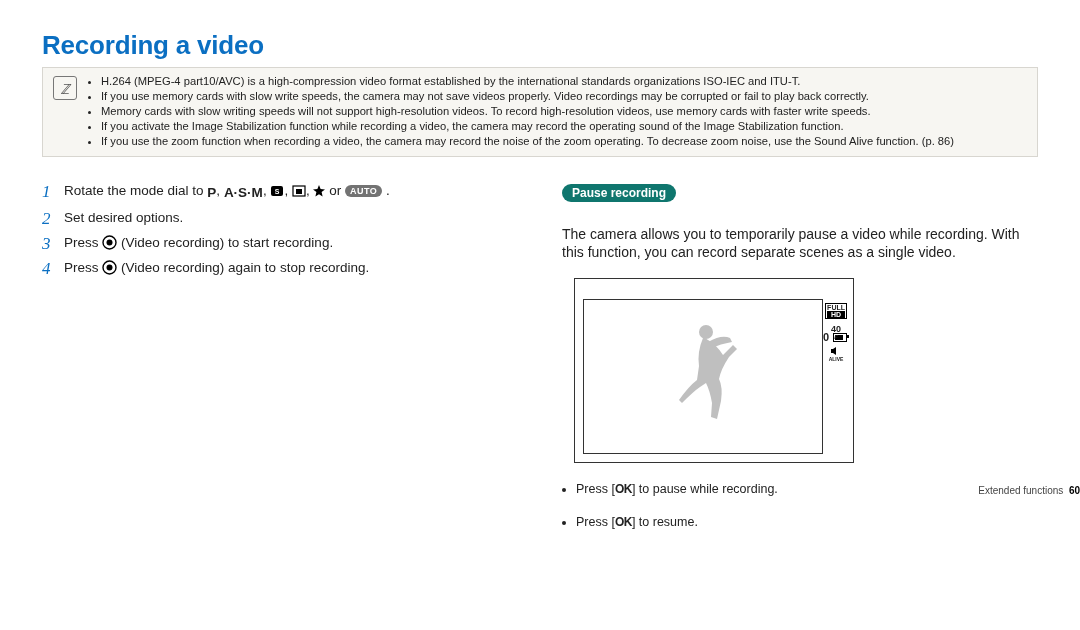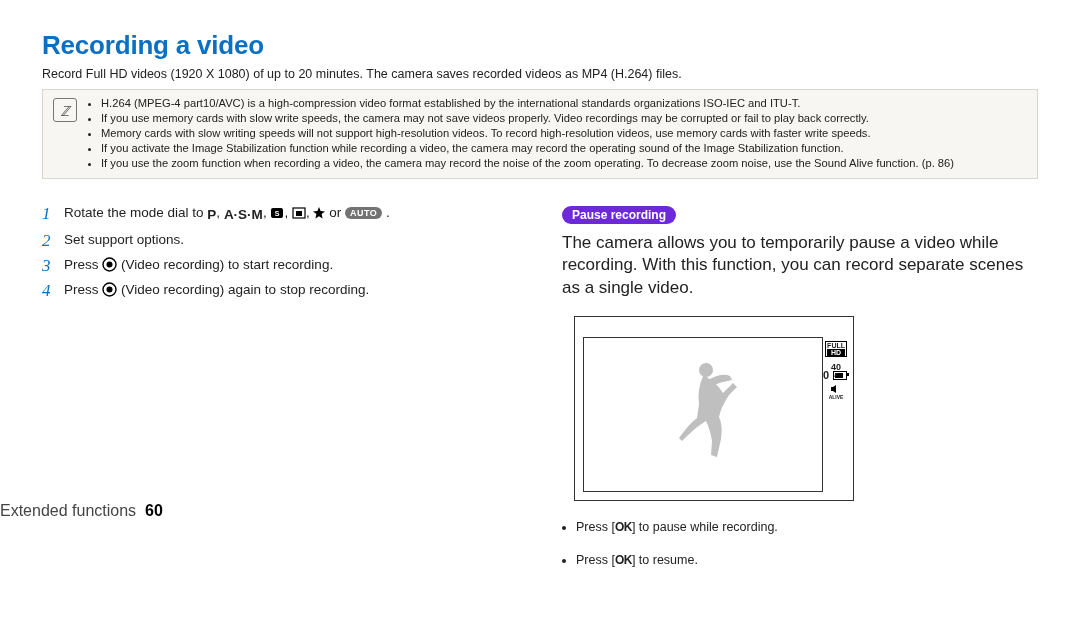--- a/index.html
+++ b/index.html
@@ -107,31 +107,31 @@
     font-size:9px;
     font-weight:bold;
     border-radius:8px;
     padding:1px 5px;
     vertical-align:1px;
     letter-spacing:0.5px;
   }
   .rec-icon svg { vertical-align: -3px; }
   .pause-hdr {
     display:inline-block;
-    background:#6d28d9;
+    background:#0f766e;
     color:#fff;
     font-size:12px;
     font-weight:600;
     border-radius:9px;
     padding:2px 10px;
     margin-bottom:4px;
   }
   .col p {
-    font-size: 17px;
-    margin: 4px 0 8px 0;
+    font-size: 14px;
+    margin: 19px 0 8px 0;
     line-height: 1.35;
   }
   .screen {
     border: 1px solid #333;
     width: 280px;
     height: 185px;
     margin: 16px 0 10px 12px;
     position: relative;
     box-sizing: border-box;
   }
@@ -192,34 +192,33 @@
     letter-spacing:-0.5px;
   }
   .col ul.actions {
     margin: 0;
     padding-left: 14px;
     font-size: 12.5px;
   }
   .col ul.actions li { margin-bottom:2px;margin-top:19px;}
   .footer {
     position:absolute;
-    bottom:4px;
+    bottom:28px;
     left:0; right:0;
-    text-align:left;
-    font-size:16px;
+    text-align:right;
+    font-size:10px;
     color:#444;
   }
   .footer b { color:#000; }
 </style>
 </head>
 <body>
 
 <div class="page">
   <div class="title">Recording a video</div>
-  <div class="subtitle">Record Full HD videos (1920 X 1080) of up to 20 minutes. The camera saves recorded videos as MP4 (H.264) files.</div>
 
   <div class="infobox">
     <div class="info-icon">ℤ</div>
     <ul>
       <li>H.264 (MPEG-4 part10/AVC) is a high-compression video format established by the international standards organizations ISO-IEC and ITU-T.</li>
       <li>If you use memory cards with slow write speeds, the camera may not save videos properly. Video recordings may be corrupted or fail to play back correctly.</li>
       <li>Memory cards with slow writing speeds will not support high-resolution videos. To record high-resolution videos, use memory cards with faster write speeds.</li>
       <li>If you activate the Image Stabilization function while recording a video, the camera may record the operating sound of the Image Stabilization function.</li>
       <li>If you use the zoom function when recording a video, the camera may record the noise of the zoom operating. To decrease zoom noise, use the Sound Alive function. (p. 86)</li>
     </ul>
@@ -247,21 +246,21 @@
           <span class="mode-icon">
             <svg width="12" height="12">
                 <path d="M6 0l1.6 4.1L12 4.4 8.6 7.1l1 4.3L6 9.3 2.4 11.4l1-4.3L0 4.4l4.4-.3z" fill="#000"></path>
               </svg>
           </span>
           <span> or </span>
           <span class="mode-auto">AUTO</span>
           <span> .</span>
         </li>
         <li>
-          <span>Set support options.</span>
+          <span>Set desired options.</span>
         </li>
         <li>
           <span>Press </span>
           <span class="rec-icon">
             <svg width="15" height="15">
                 <circle cx="7.5" cy="7.5" r="6.5" fill="none" stroke="#000" stroke-width="1.4"></circle>
                 <circle cx="7.5" cy="7.5" r="3" fill="#000"></circle>
               </svg>
           </span>
           <span> (Video recording) to start recording.</span>

